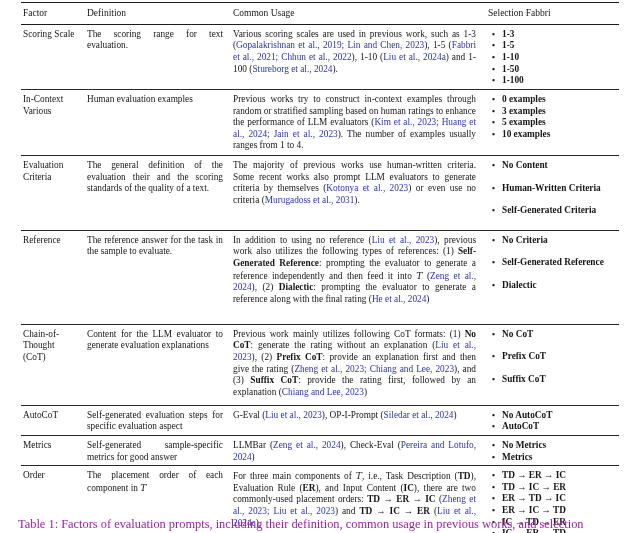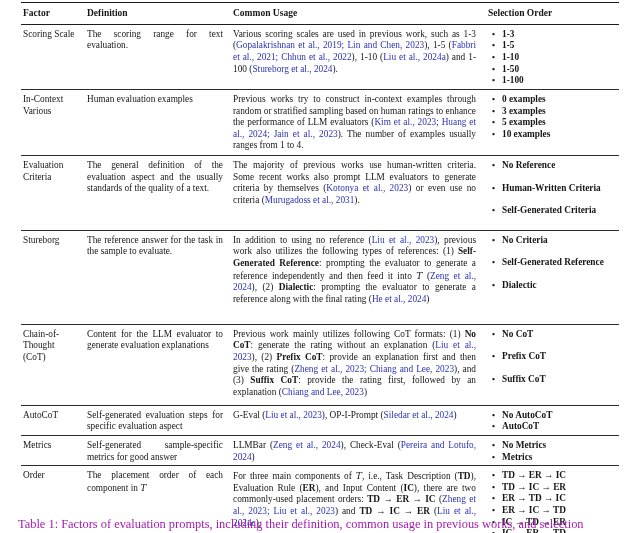--- a/index.html
+++ b/index.html
@@ -24,21 +24,21 @@
     width: 100%;
     font-size: 9.3px;
     line-height: 1.25;
   }
   col.c-factor { width: 64px; }
   col.c-def    { width: 146px; }
   col.c-usage  { width: 255px; }
   col.c-sel    { width: 133px; }
 
   thead td {
-    font-weight: bold;
+    font-weight: normal;
     font-size: 9.5px;
     vertical-align: bottom;
     padding: 5px 4px 4px 2px;
     border-top: 1.6px solid #1c1c1c;
     border-bottom: 1.2px solid #1c1c1c;
   }
   tbody td {
     vertical-align: top;
     padding: 4px 8px 2px 2px;
     border-bottom: 1px solid #2b2b2b;
@@ -87,21 +87,21 @@
       <col class="c-factor">
         <col class="c-def">
         <col class="c-usage">
         <col class="c-sel">
     </colgroup>
     <thead>
       <tr>
         <td>Factor</td>
         <td>Definition</td>
         <td>Common Usage</td>
-        <td>Selection Order</td>
+        <td>Selection Fabbri</td>
       </tr>
     </thead>
     <tbody>
       <tr style="height:61px">
         <td class="fac">Scoring Scale</td>
         <td class="def"><span class="s-p">The scoring range for text evaluation.</span></td>
         <td class="usage"><span class="s-p">Various scoring scales are used in previous work, such as 1-3 (</span><span class="s-c">Gopalakrishnan et al., 2019; Lin and Chen, 2023</span><span class="s-p">), 1-5 (</span><span class="s-c">Fabbri et al., 2021; Chhun et al., 2022</span><span class="s-p">), 1-10 (</span><span class="s-c">Liu et al., 2024a</span><span class="s-p">) and 1-100 (</span><span class="s-c">Stureborg et al., 2024</span><span class="s-p">).</span></td>
         <td class="sel">
             <div class="sel-item">
               <span class="bullet">•</span>
@@ -143,39 +143,39 @@
               <span>5 examples</span>
             </div>
             <div class="sel-item">
               <span class="bullet">•</span>
               <span>10 examples</span>
             </div>
           </td>
       </tr>
       <tr style="height:51px">
         <td class="fac">Evaluation Criteria</td>
-        <td class="def"><span class="s-p">The general definition of the evaluation aspect and the usually standards of the quality of a text.</span></td>
+        <td class="def"><span class="s-p">The general definition of the evaluation their and the scoring standards of the quality of a text.</span></td>
         <td class="usage"><span class="s-p">The majority of previous works use human-written criteria. Some recent works also prompt LLM evaluators to generate criteria by themselves (</span><span class="s-c">Kotonya et al., 2023</span><span class="s-p">) or even use no criteria (</span><span class="s-c">Murugadoss et al., 2031</span><span class="s-p">).</span></td>
         <td class="sel spread">
             <div class="sel-item">
               <span class="bullet">•</span>
-              <span>No Reference</span>
+              <span>No Content</span>
             </div>
             <div class="sel-item">
               <span class="bullet">•</span>
               <span>Human-Written Criteria</span>
             </div>
             <div class="sel-item">
               <span class="bullet">•</span>
               <span>Self-Generated Criteria</span>
             </div>
           </td>
       </tr>
       <tr style="height:94px">
-        <td class="fac">Stureborg</td>
+        <td class="fac">Reference</td>
         <td class="def"><span class="s-p">The reference answer for the task in the sample to evaluate.</span></td>
         <td class="usage"><span class="s-p">In addition to using no reference (</span><span class="s-c">Liu et al., 2023</span><span class="s-p">), previous work also utilizes the following types of references: (1) </span><span class="s-b">Self-Generated Reference</span><span class="s-p">: prompting the evaluator to generate a reference independently and then feed it into </span><span class="s-cal">T</span><span class="s-p"> (</span><span class="s-c">Zeng et al., 2024</span><span class="s-p">), (2) </span><span class="s-b">Dialectic</span><span class="s-p">: prompting the evaluator to generate a reference along with the final rating (</span><span class="s-c">He et al., 2024</span><span class="s-p">)</span></td>
         <td class="sel spread">
             <div class="sel-item">
               <span class="bullet">•</span>
               <span>No Criteria</span>
             </div>
             <div class="sel-item">
               <span class="bullet">•</span>
               <span>Self-Generated Reference</span>

